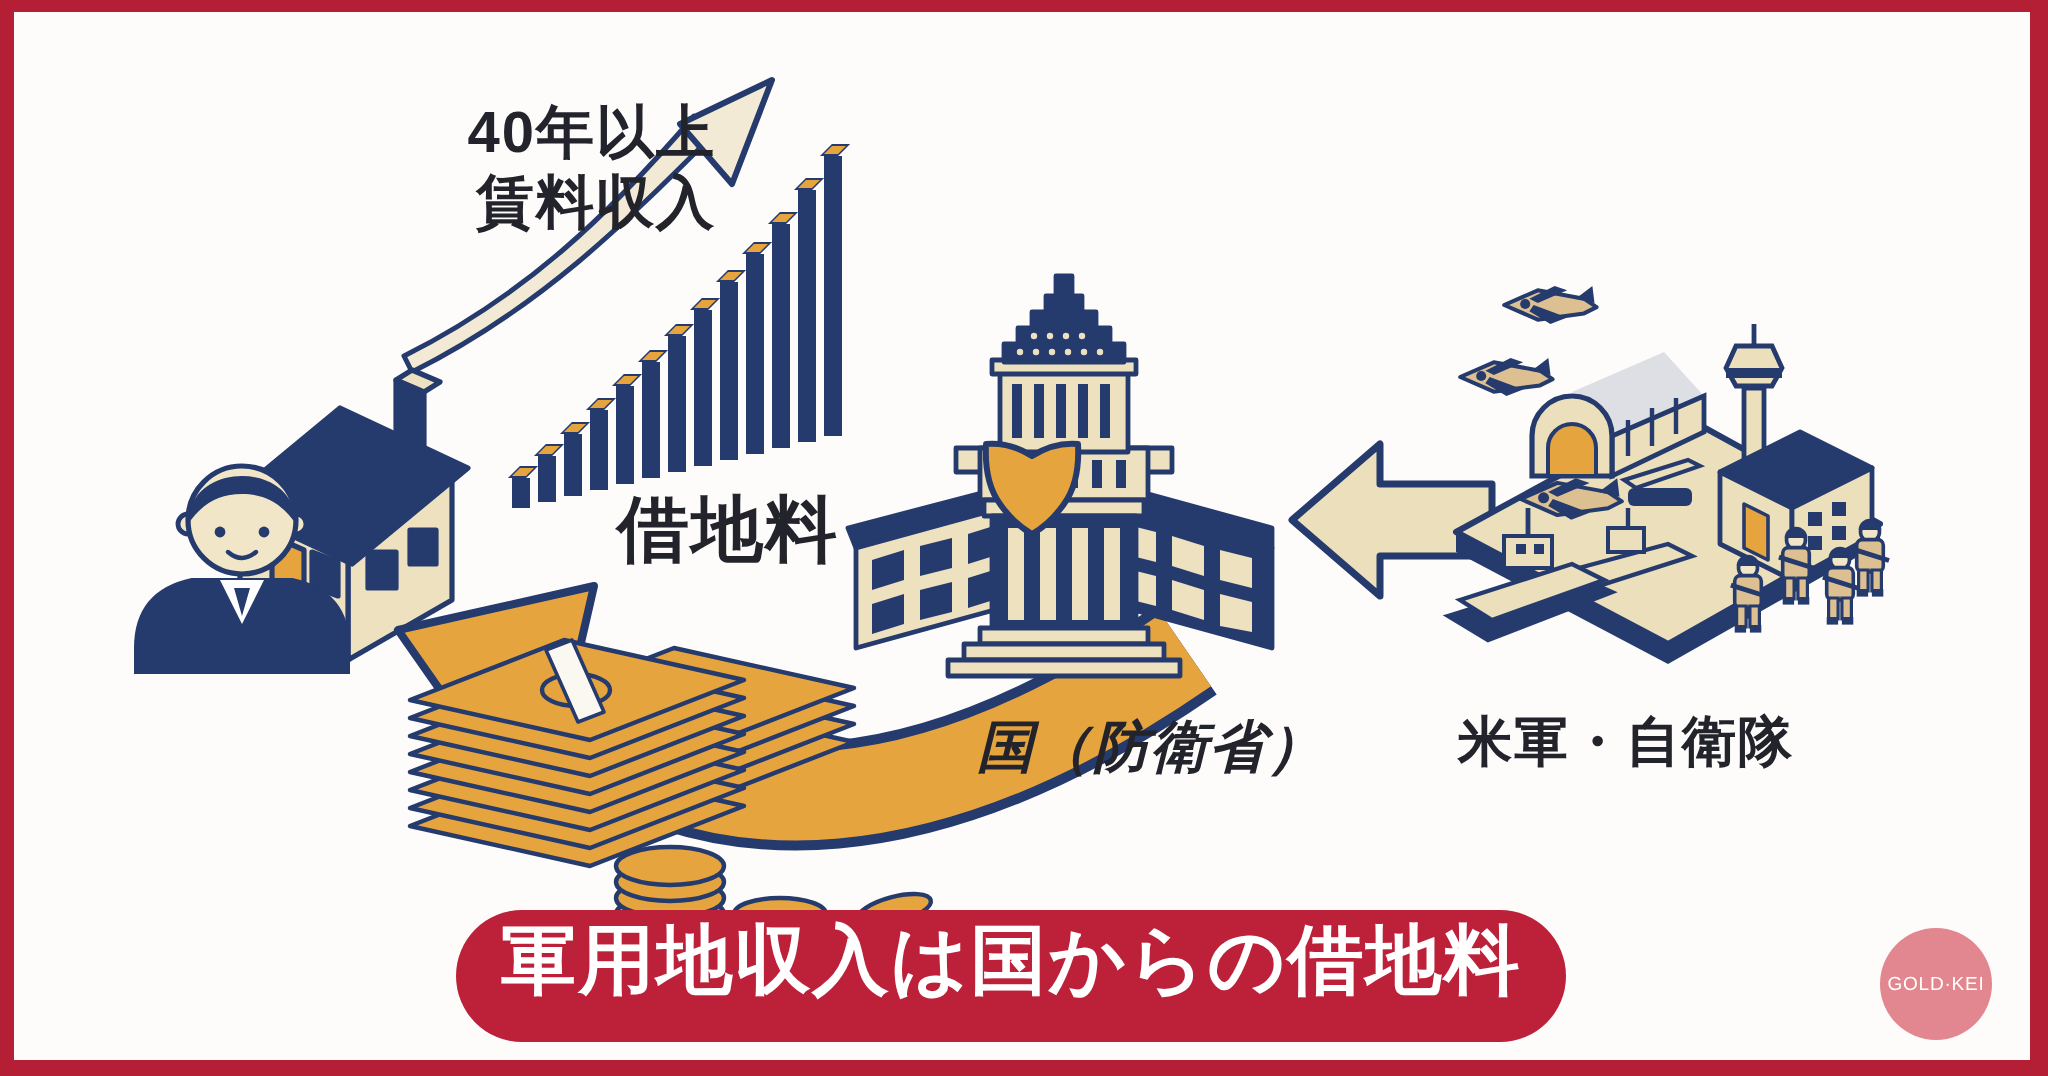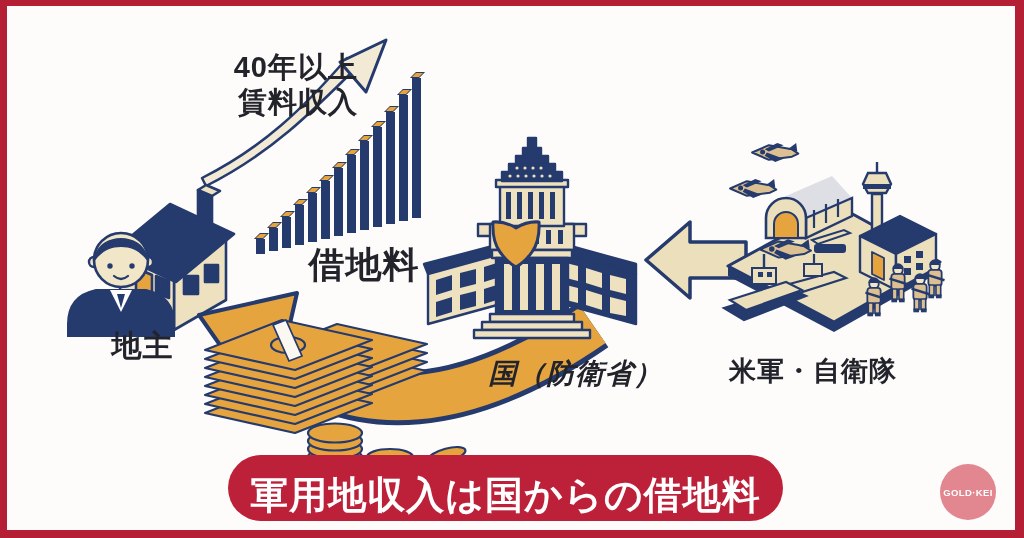--- a/index.html
+++ b/index.html
@@ -14,26 +14,26 @@
   .lbl-landowner{left:90px;top:326px;width:105px;font-size:30px;}
   .lbl-government{left:468px;top:355px;width:215px;font-style:italic;}
   .lbl-military{left:718px;top:353px;width:190px;font-size:27px;}
   
   .bars{left:256px;top:62px;width:178px;height:192px;}
   .bar{position:absolute;background:#253a6d;width:9px;}
   .bar::before{content:"";position:absolute;top:-6px;left:1px;width:9px;height:6px;
     background:#e6a43f;border:1.3px solid #253a6d;box-sizing:border-box;transform:skewX(-45deg);}
   
   .banner{left:228px;top:455px;width:555px;height:66px;background:#bd2039;border-radius:33px;
-    display:flex;align-items:flex-end;justify-content:center;}
+    display:flex;align-items:flex-start;justify-content:center;}
   .banner span{color:#ffffff;font-size:38px;font-weight:900;letter-spacing:1px;white-space:nowrap;}
   
   .logo{left:940px;top:464px;width:56px;height:56px;border-radius:50%;background:#e2868f;
     display:flex;align-items:center;justify-content:center;}
-  .logo span{color:#fff;font-size:9.5px;font-weight:bold;letter-spacing:.4px;}
+  .logo span{color:#fff;font-size:9.5px;font-weight:normal;letter-spacing:.4px;}
   svg{display:block;overflow:visible;}
   svg *{vector-effect:non-scaling-stroke;}
 </style>
 </head>
 <body>
 
 <div class="frame">
   <div class="canvas"></div>
 
   <svg class="abs" style="left:200px;top:36px;" width="205" height="160" viewBox="0 0 205 160">
@@ -83,21 +83,20 @@
     <polygon points="55,76 63,76 59,90" fill="#253a6d"></polygon>
     <circle cx="32" cy="44" r="5" fill="#f2e6c9" stroke="#253a6d" stroke-width="2.4"></circle>
     <circle cx="86" cy="44" r="5" fill="#f2e6c9" stroke="#253a6d" stroke-width="2.4"></circle>
     <circle cx="59" cy="42" r="27" fill="#f2e6c9" stroke="#253a6d" stroke-width="2.6"></circle>
     <path d="M32,44 C32,12 86,12 86,44 C79,34 71,29 59,29 C47,29 39,34 32,44 Z" fill="#253a6d"></path>
     <circle cx="48" cy="48" r="2.7" fill="#253a6d"></circle>
     <circle cx="70" cy="48" r="2.7" fill="#253a6d"></circle>
     <path d="M52,58 Q59,64 66,58" fill="none" stroke="#253a6d" stroke-width="2.2" stroke-linecap="round"></path>
   </svg>
 
-  <div class="abs lbl lbl-landowner">地主</div>
 
   <div class="abs note rent-note">
     <span>借地料</span><br>
   </div>
 
   <svg class="abs" style="left:185px;top:285px;" width="445" height="210" viewBox="0 0 445 210">
     <path d="M86,64 C170,140 285,125 408,40" fill="none" stroke="#253a6d" stroke-width="54"></path>
     <path d="M86,64 C170,140 285,125 408,40" fill="none" stroke="#e6a43f" stroke-width="44"></path>
     <polygon points="14,30 112,8 84,130" fill="#e6a43f" stroke="#253a6d" stroke-width="4" stroke-linejoin="round"></polygon>
 

